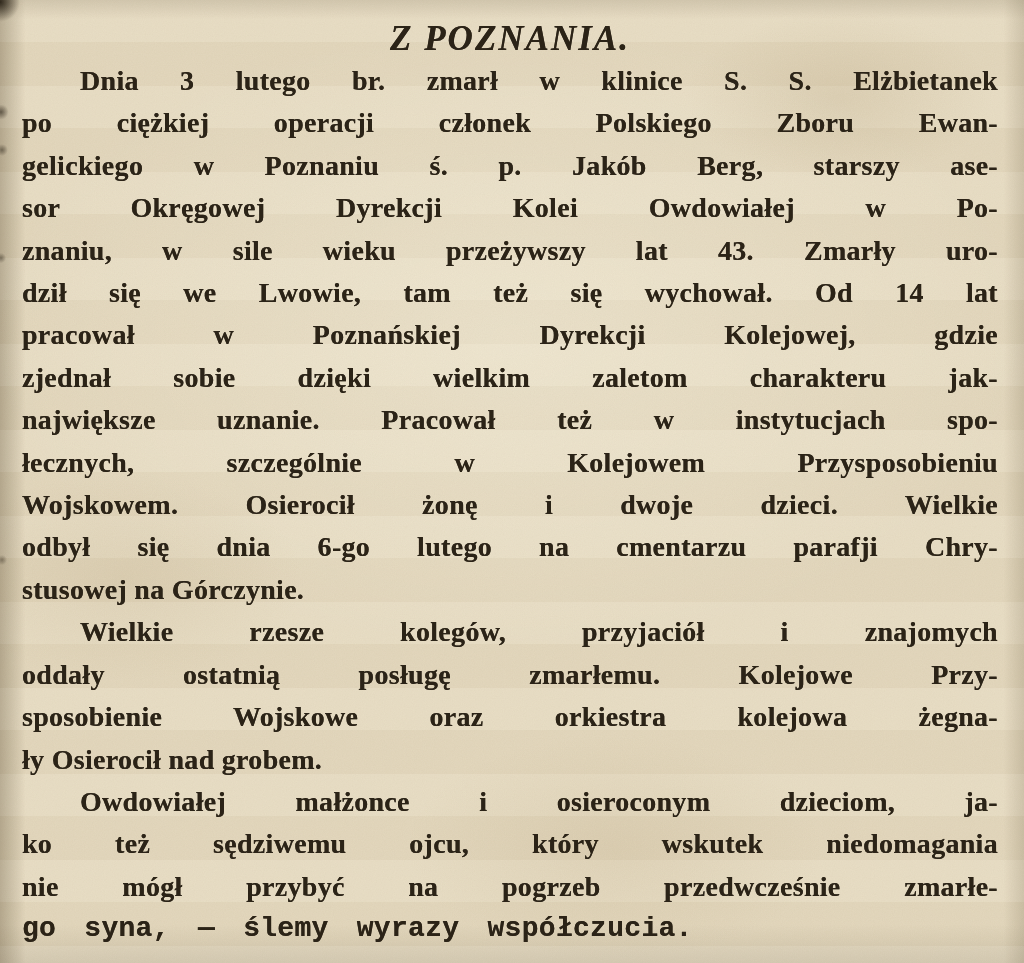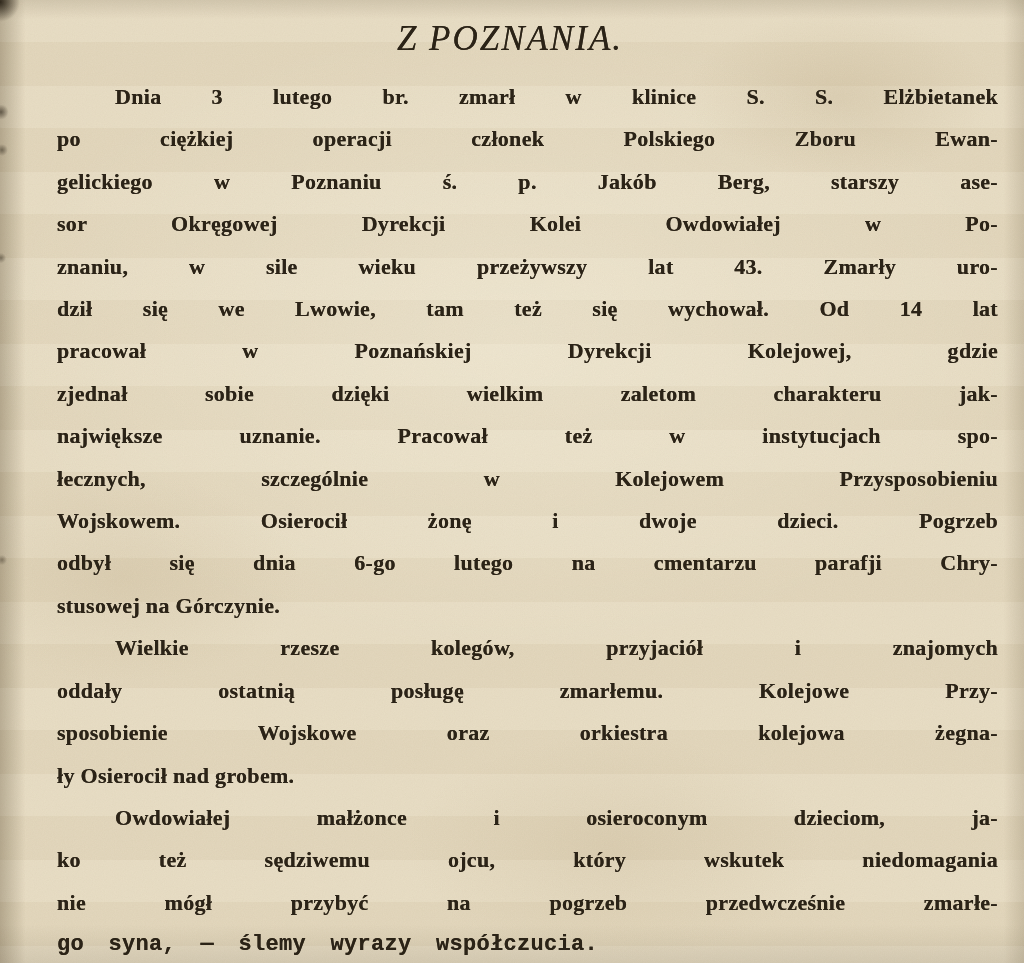--- a/index.html
+++ b/index.html
@@ -39,40 +39,39 @@
       linear-gradient(to top, rgba(125,115,95,0.20), rgba(125,115,95,0) 4%);
   }
   .grain {
     position: absolute; left: 0; top: 0;
     width: 1024px; height: 963px;
     pointer-events: none;
     opacity: 0.45;
     mix-blend-mode: multiply;
   }
   .title {
-    margin: 4px 0 16px 0;
+    margin: 4px 0 0 0;
     font-size: 35px;
     line-height: 42px;
-    font-weight: normal;
+    font-weight: bold;
     font-style: italic;
     text-align: center;
     letter-spacing: 2px;
     text-shadow: 0 0 0.6px rgba(43,35,23,0.85);
   }
   .body-lines { position: relative; }
   .line {
-    font-size: 22px;
+    font-size: 28px;
     line-height: 42.4px;
     font-weight: bold;
     letter-spacing: 0.3px;
     white-space: normal;
     text-align: justify;
     text-align-last: justify;
     text-shadow: 0 0 0.6px rgba(43,35,23,0.8);
-    margin-left: 35px;
   }
   .line.indent { padding-left: 58px; }
   .line.para-end { text-align-last: left; }
   .line.wide { word-spacing: 11px; font-family: Liberation Mono, monospace; }
 </style>
 </head>
 <body>
 
 <div class="page">
 
@@ -82,21 +81,21 @@
     <div class="line indent">Dnia 3 lutego br. zmarł w klinice S. S. Elżbietanek</div>
     <div class="line">po ciężkiej operacji członek Polskiego Zboru Ewan-</div>
     <div class="line">gelickiego w Poznaniu ś. p. Jakób Berg, starszy ase-</div>
     <div class="line">sor Okręgowej Dyrekcji Kolei Owdowiałej w Po-</div>
     <div class="line">znaniu, w sile wieku przeżywszy lat 43. Zmarły uro-</div>
     <div class="line">dził się we Lwowie, tam też się wychował. Od 14 lat</div>
     <div class="line">pracował w Poznańskiej Dyrekcji Kolejowej, gdzie</div>
     <div class="line">zjednał sobie dzięki wielkim zaletom charakteru jak-</div>
     <div class="line">największe uznanie. Pracował też w instytucjach spo-</div>
     <div class="line">łecznych, szczególnie w Kolejowem Przysposobieniu</div>
-    <div class="line">Wojskowem. Osierocił żonę i dwoje dzieci. Pogrzeb</div>
+    <div class="line">Wojskowem. Osierocił żonę i dwoje dzieci. Wielkie</div>
     <div class="line">odbył się dnia 6-go lutego na cmentarzu parafji Chry-</div>
     <div class="line para-end">stusowej na Górczynie.</div>
     <div class="line indent">Wielkie rzesze kolegów, przyjaciół i znajomych</div>
     <div class="line">oddały ostatnią posługę zmarłemu. Kolejowe Przy-</div>
     <div class="line">sposobienie Wojskowe oraz orkiestra kolejowa żegna-</div>
     <div class="line para-end">ły Osierocił nad grobem.</div>
     <div class="line indent">Owdowiałej małżonce i osieroconym dzieciom, ja-</div>
     <div class="line">ko też sędziwemu ojcu, który wskutek niedomagania</div>
     <div class="line">nie mógł przybyć na pogrzeb przedwcześnie zmarłe-</div>
     <div class="line para-end wide">go syna, — ślemy wyrazy współczucia.</div>

